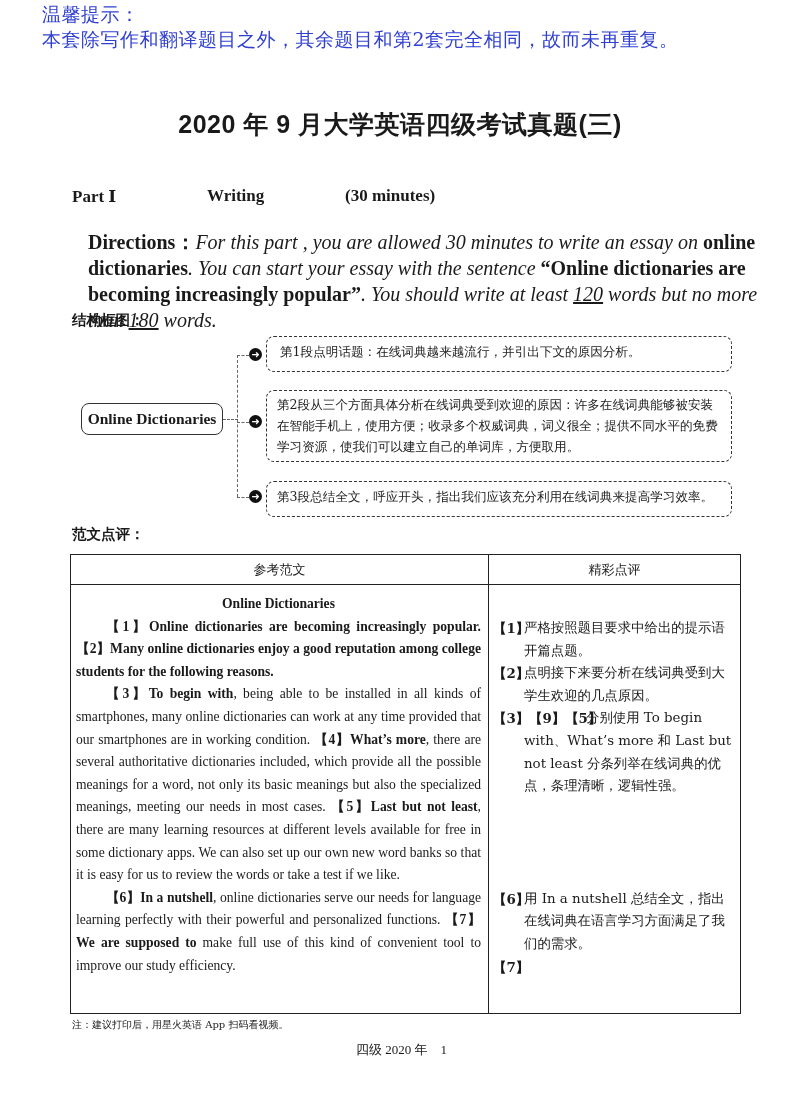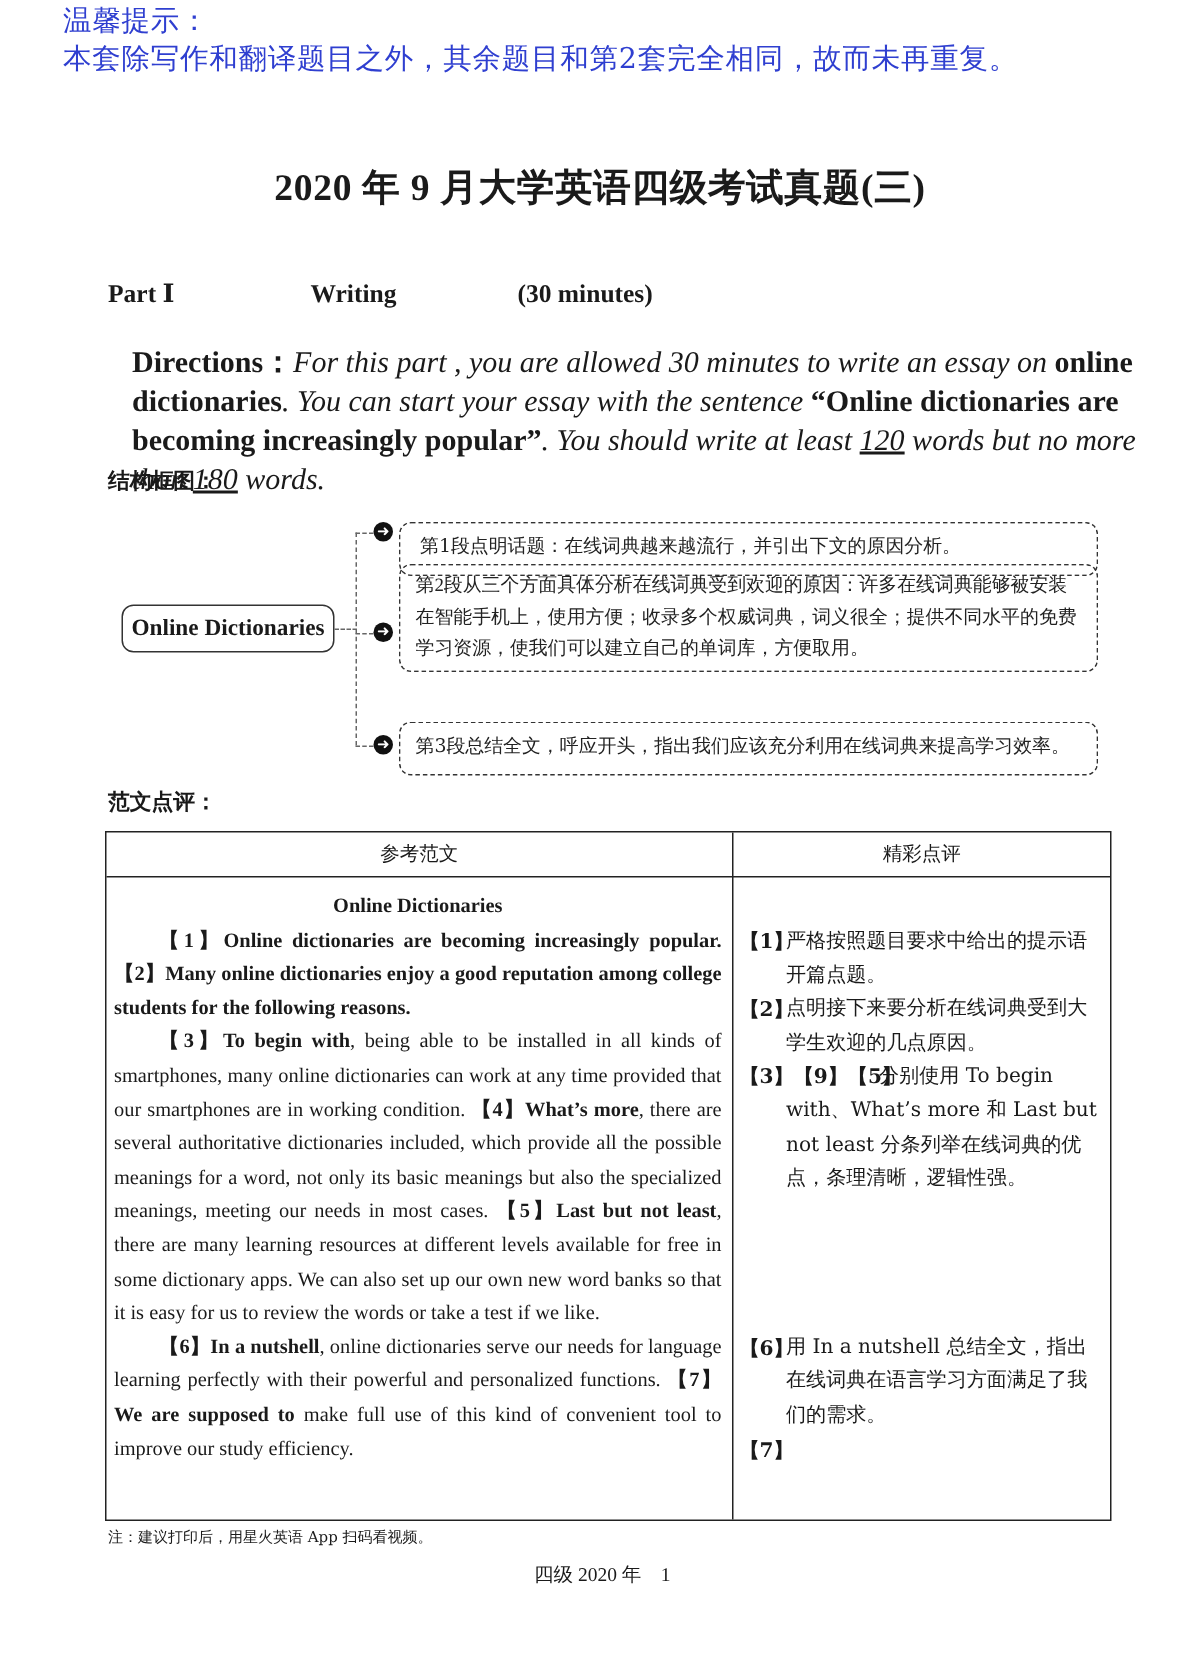--- a/index.html
+++ b/index.html
@@ -2,21 +2,21 @@
 <html><head>
 <meta charset="utf-8">
 <style>
   html, body { margin: 0; padding: 0; background: #ffffff; }
   body { width: 800px; height: 1114px; position: relative; overflow: hidden; color: #1a1a1a;
          font-family: "Liberation Serif", "DejaVu Serif", serif; }
   .notice { position: absolute; left: 42px; top: 2px; color: #2f3fd0; font-size: 19px; line-height: 25px;
             font-family: "DejaVu Serif", serif; letter-spacing: 0.5px; }
   .notice div { white-space: nowrap; }
   .title { position: absolute; left: 0; width: 800px; top: 108px; text-align: center; font-size: 25px;
-           font-weight: bold; font-family: Liberation Serif, serif; letter-spacing: 0.5px; }
+           font-weight: bold; font-family: Liberation Sans, sans-serif; letter-spacing: 0.5px; }
   .part { position: absolute; top: 186px; left: 72px; font-size: 17px; font-weight: bold; }
   .part span { position: absolute; white-space: nowrap; }
   .directions { position: absolute; left: 88px; top: 229px; width: 672px; font-size: 20px; line-height: 26px; font-style: italic; }
   .directions b { font-style: normal; }
   .directions .lbl { font-style: normal; font-weight: bold; }
   .directions u { text-decoration: underline; }
   .section-label { position: absolute; left: 72px; font-size: 14.5px; font-weight: bold;
                    font-family: "DejaVu Sans", sans-serif; }
   
   .mm-root { position: absolute; left: 81px; top: 403px; width: 142px; height: 32px; border: 1.3px solid #333;
@@ -69,22 +69,22 @@
 
   <div class="mm-line" style="left:223px; top:419px; width:15px; border-top-width:1.2px;"></div>
   <div class="mm-line" style="left:237px; top:355px; height:142px; border-left-width:1.2px;"></div>
   <div class="mm-line" style="left:237px; top:355px; width:12px; border-top-width:1.2px;"></div>
   <div class="mm-line" style="left:237px; top:422px; width:12px; border-top-width:1.2px;"></div>
   <div class="mm-line" style="left:237px; top:497px; width:12px; border-top-width:1.2px;"></div>
   <div class="mm-arrow" style="left:249px; top:348px;">➜</div>
   <div class="mm-arrow" style="left:249px; top:415px;">➜</div>
   <div class="mm-arrow" style="left:249px; top:490px;">➜</div>
 
-  <div class="mm-box" style="left:266px; top:348px; width:466px; height:36px;padding-left:13px;">第1段点明话题：在线词典越来越流行，并引出下文的原因分析。</div>
-  <div class="mm-box" style="left:266px; top:376px; width:466px; height:72px; padding-top:3px;font-family:Liberation Serif, serif;">第2段从三个方面具体分析在线词典受到欢迎的原因：许多在线词典能够被安装在智能手机上，使用方便；收录多个权威词典，词义很全；提供不同水平的免费学习资源，使我们可以建立自己的单词库，方便取用。</div>
+  <div class="mm-box" style="left:266px; top:336px; width:466px; height:36px;padding-left:13px;">第1段点明话题：在线词典越来越流行，并引出下文的原因分析。</div>
+  <div class="mm-box" style="left:266px; top:390px; width:466px; height:72px; padding-top:3px;">第2段从三个方面具体分析在线词典受到欢迎的原因：许多在线词典能够被安装在智能手机上，使用方便；收录多个权威词典，词义很全；提供不同水平的免费学习资源，使我们可以建立自己的单词库，方便取用。</div>
   <div class="mm-box" style="left:266px; top:481px; width:466px; height:36px;">第3段总结全文，呼应开头，指出我们应该充分利用在线词典来提高学习效率。</div>
 </div>
 
 <div class="section-label" style="top:525px">范文点评：</div>
 
 <div class="tbl">
   <div class="tbl-head">
     <div class="th" style="left:0; width:417px;text-align:center;">参考范文</div>
     <div class="th" style="left:418px; width:251px;">精彩点评</div>
   </div>

